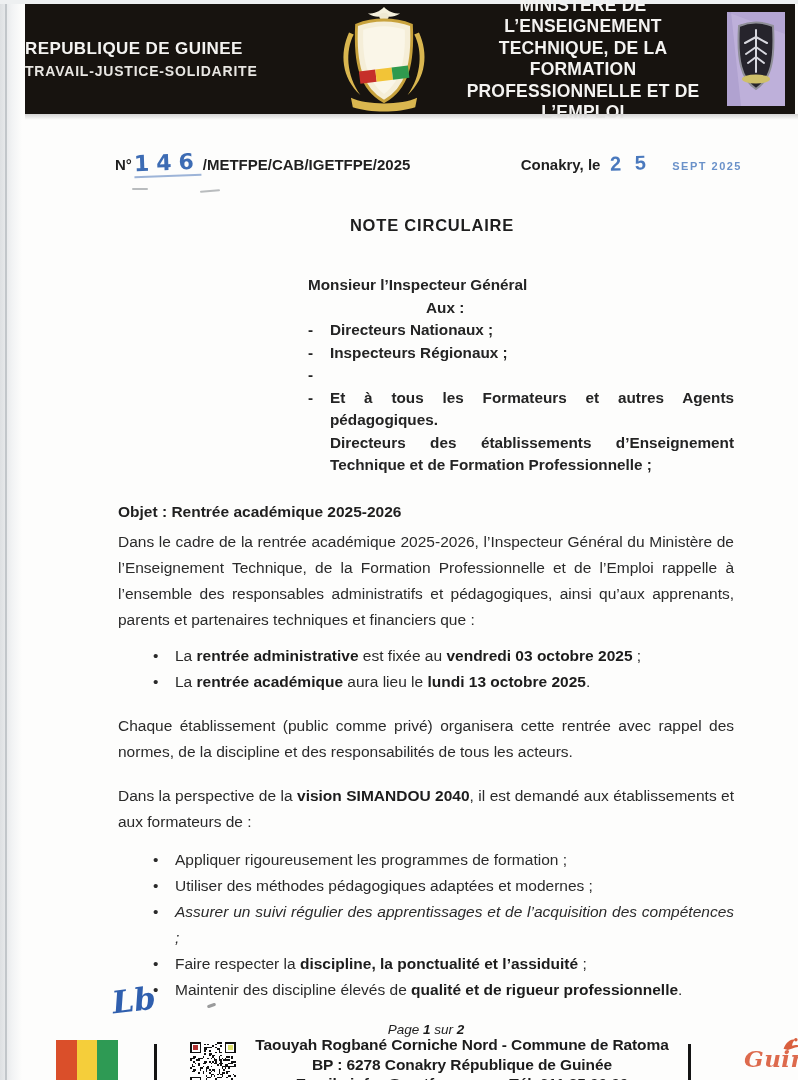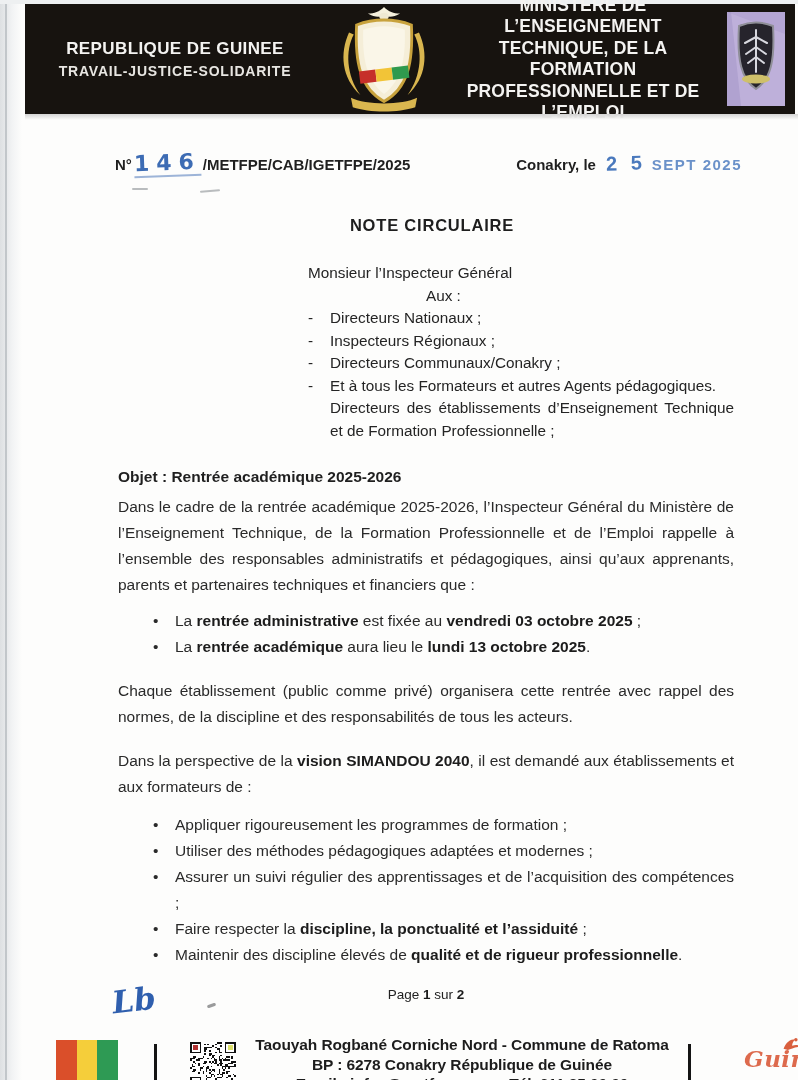--- a/index.html
+++ b/index.html
@@ -7,54 +7,54 @@
   .page{position:relative;width:798px;height:1080px;background:#fdfdfc;overflow:hidden;}
 
   
   .edge-strip{position:absolute;left:0;top:0;width:22px;height:100%;background:linear-gradient(90deg,#dde0e2,#f2f3f4 55%,#fdfdfc);}
   .edge-line{position:absolute;left:5px;top:0;width:2px;height:100%;background:#aeb4b8;opacity:.65;}
   .top-strip{position:absolute;left:0;top:0;width:100%;height:4px;background:#eef0f1;}
   .banner-shadow{position:absolute;left:25px;right:0;top:114px;height:6px;background:linear-gradient(#c2c2c2,rgba(255,255,255,0));opacity:.7;}
 
   
   .banner{position:absolute;left:25px;top:4px;right:3px;height:110px;background:#17130f;display:flex;align-items:center;color:#f4f3f1;}
-  .banner-left{width:300px;text-align:center;}
+  .banner-left{width:300px;}
   .republic{font-size:17px;font-weight:bold;letter-spacing:.4px;}
   .motto{font-size:14px;font-weight:bold;letter-spacing:.8px;margin-top:4px;color:#e8e6e2;}
   .emblem-wrap{width:118px;display:flex;justify-content:center;}
   .banner-right{flex:1;text-align:center;font-weight:bold;font-size:17.5px;line-height:21.5px;letter-spacing:.2px;padding:0 6px;}
   .seal-wrap{width:66px;margin-right:6px;display:flex;justify-content:center;}
 
   
   .ref-row{position:absolute;left:115px;right:56px;top:150px;display:flex;justify-content:space-between;align-items:baseline;color:#1f1f1f;}
   .ref-left{font-weight:bold;font-size:15px;white-space:nowrap;}
   .ref-number{display:inline-block;color:#3d6cb4;font-size:22px;font-weight:bold;letter-spacing:7px;transform:rotate(-2deg);border-bottom:2px solid rgba(61,108,180,.5);margin:0 2px;font-family:"DejaVu Sans",sans-serif;}
   .ref-right{font-weight:bold;font-size:15px;white-space:nowrap;}
   .stamp-day{color:#4a79bd;font-size:20px;font-weight:bold;letter-spacing:4px;margin-left:10px;display:inline-block;transform:rotate(-2deg);}
-  .stamp-my{color:#5b86c4;font-size:15px;font-weight:bold;letter-spacing:1.5px;margin-left:6px;opacity:.9;}
+  .stamp-my{color:#5b86c4;font-size:11px;font-weight:bold;letter-spacing:1.5px;margin-left:22px;opacity:.9;}
   .pencil-mark{position:absolute;background:#b9bcbe;height:2px;border-radius:2px;}
 
   
   .main{position:absolute;left:118px;top:212px;width:616px;color:#2a2a2a;font-size:15.5px;line-height:26px;}
   .doc-title{text-align:center;font-weight:bold;font-size:16.5px;letter-spacing:.8px;color:#1e1e1e;margin-left:12px;}
-  .recipients{margin:24px 0 0 190px;width:426px;font-weight:normal;color:#242424;line-height:22.5px;font-size:15.3px;}
+  .recipients{margin:36px 0 0 190px;width:426px;font-weight:bold;color:#242424;line-height:22.5px;font-size:15.3px;}
   .aux{margin-left:118px;}
   .r-item{display:flex;}
   .r-dash{width:22px;flex:none;}
   .r-just{text-align:justify;}
   .subject{margin-top:22px;font-weight:bold;color:#1f1f1f;}
   .para{margin-top:4px;text-align:justify;}
   .para.sp{margin-top:18px;}
   .blist{margin-top:10px;padding-left:35px;}
   .b-item{display:flex;line-height:26px;}
   .b-dot{width:22px;flex:none;}
   .bold{font-weight:bold;color:#1c1c1c;margin-top:27px;}
   .dirlist{margin-top:12px;padding-left:35px;line-height:25px;}
-  .d-just{text-align:justify;}
-  .page-num{margin-top:14px;text-align:center;font-size:13.5px;color:#222;}
+  .d-just{text-align:justify;font-style:italic;}
+  .page-num{margin-top:14px;text-align:center;font-size:13.5px;color:#222;font-style:italic;}
   .page-num .bold{font-weight:bold;}
 
   
   .signature{position:absolute;left:112px;top:982px;color:#2f5fae;font-family:"DejaVu Serif",serif;font-style:italic;font-weight:bold;font-size:31px;transform:rotate(-7deg);}
   .sig-speck{position:absolute;left:207px;top:1004px;width:9px;height:3px;background:#9a9b9c;border-radius:2px;transform:rotate(-20deg);}
 
   
   .flag{position:absolute;left:56px;top:1040px;width:62px;height:40px;display:flex;}
   .flag div{flex:1;}
   .f-red{background:#da4f2a;}
@@ -138,21 +138,20 @@
       <div class="r-item">
         <span class="r-dash">-</span>
         <span>Directeurs Nationaux ;</span>
       </div>
       <div class="r-item">
         <span class="r-dash">-</span>
         <span>Inspecteurs Régionaux ;</span>
       </div>
       <div class="r-item">
         <span class="r-dash">-</span>
-        <span>Directeurs Communaux/Conakry ;</span>
       </div>
       <div class="r-item">
         <span class="r-dash">-</span>
         <span style="flex:1">
           <span class="r-just" style="display:block">Et à tous les Formateurs et autres Agents pédagogiques.</span>
           <span class="r-just" style="display:block">Directeurs des établissements d’Enseignement Technique et de Formation Professionnelle ;</span>
         </span>
       </div>
     </div>
 

